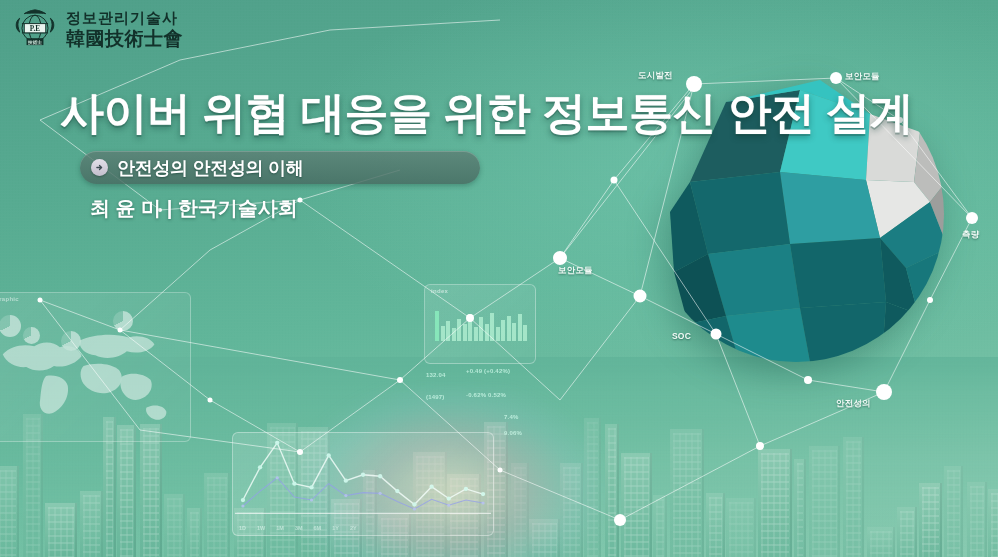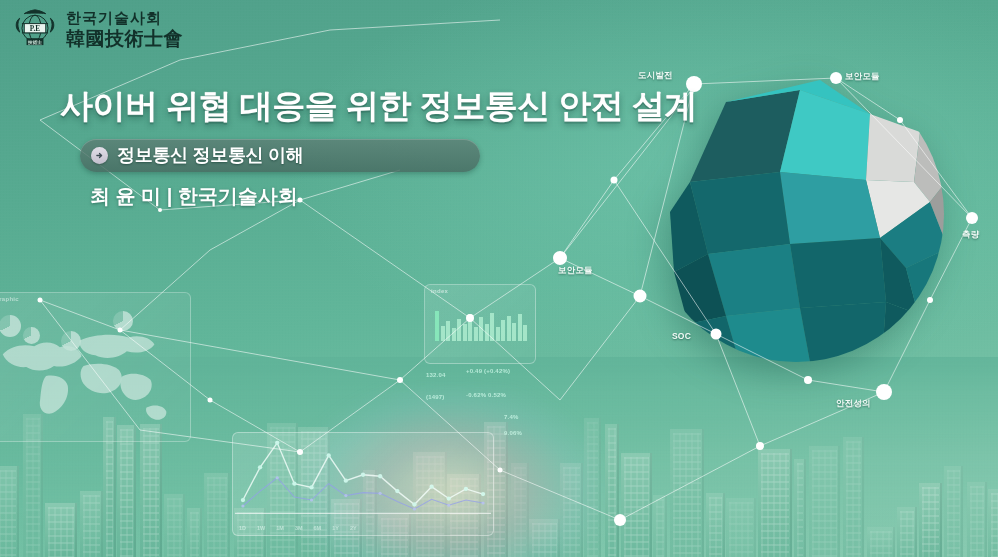--- a/index.html
+++ b/index.html
@@ -155,21 +155,21 @@
   }
   #org-kor {
     font-family: "Liberation Serif", "DejaVu Serif", serif;
     font-size:19px; font-weight:700; color:#12312a; letter-spacing:.5px;
   }
 
   
   #title-block { position:absolute; left:60px; top:88px; z-index: 12; }
 
   #main-title {
-    font-size: 33px;
+    font-size: 44px;
     font-weight: 800;
     color: #ffffff;
     letter-spacing: -0.5px;
     line-height: 1.12;
     white-space: nowrap;
     text-shadow:
       0 2px 0 rgba(20,70,58,.28),
       0 3px 6px rgba(12,55,46,.45),
       0 0 1px rgba(255,255,255,.6);
   }
@@ -467,34 +467,34 @@
           <path d="M50,16 C56,20 56,30 50,34 C53,26 53,22 50,16 Z" fill="#13322b"></path>
           <path d="M16,10 C22,6 30,5 30,5 C30,5 38,6 44,10 C38,9 22,9 16,10 Z" fill="#13322b"></path>
         </g>
         <rect x="16" y="23" width="28" height="12" fill="#e9f4ef" stroke="#13322b" stroke-width="1.2"></rect>
         <text x="30" y="32.4" text-anchor="middle" font-family="'Liberation Serif', serif" font-size="9.5" font-weight="700" fill="#13322b">P.E</text>
         <rect x="19" y="42" width="22" height="9" fill="#13322b"></rect>
         <text x="30" y="49.2" text-anchor="middle" font-family="'Liberation Serif', serif" font-size="6" font-weight="700" fill="#cfe6dc">技術士</text>
       </svg>
     </div>
     <div id="org-text">
-      <div id="org-han">한국기술사회</div>
+      <div id="org-han">정보관리기술사</div>
       <div id="org-kor">韓國技術士會</div>
     </div>
   </div>
 
   <div id="title-block">
     <div id="main-title">사이버 위협 대응을 위한 정보통신 안전 설계</div>
 
     <div id="subtitle-pill">
       <span id="subtitle-arrow">
         <svg viewBox="0 0 12 12" xmlns="http://www.w3.org/2000/svg">
           <path d="M2.5,6 H8.5 M6,3.3 L8.8,6 L6,8.7" stroke="#3c4a52" stroke-width="1.7" fill="none" stroke-linecap="round" stroke-linejoin="round"></path>
         </svg>
       </span>
-      <span id="subtitle-text">정보통신 정보통신 이해</span>
+      <span id="subtitle-text">안전성의 안전성의 이해</span>
     </div>
 
     <div id="presenter">최 윤 미 | 한국기술사회</div>
   </div>
 
 
 </div>
 
 </body></html>

